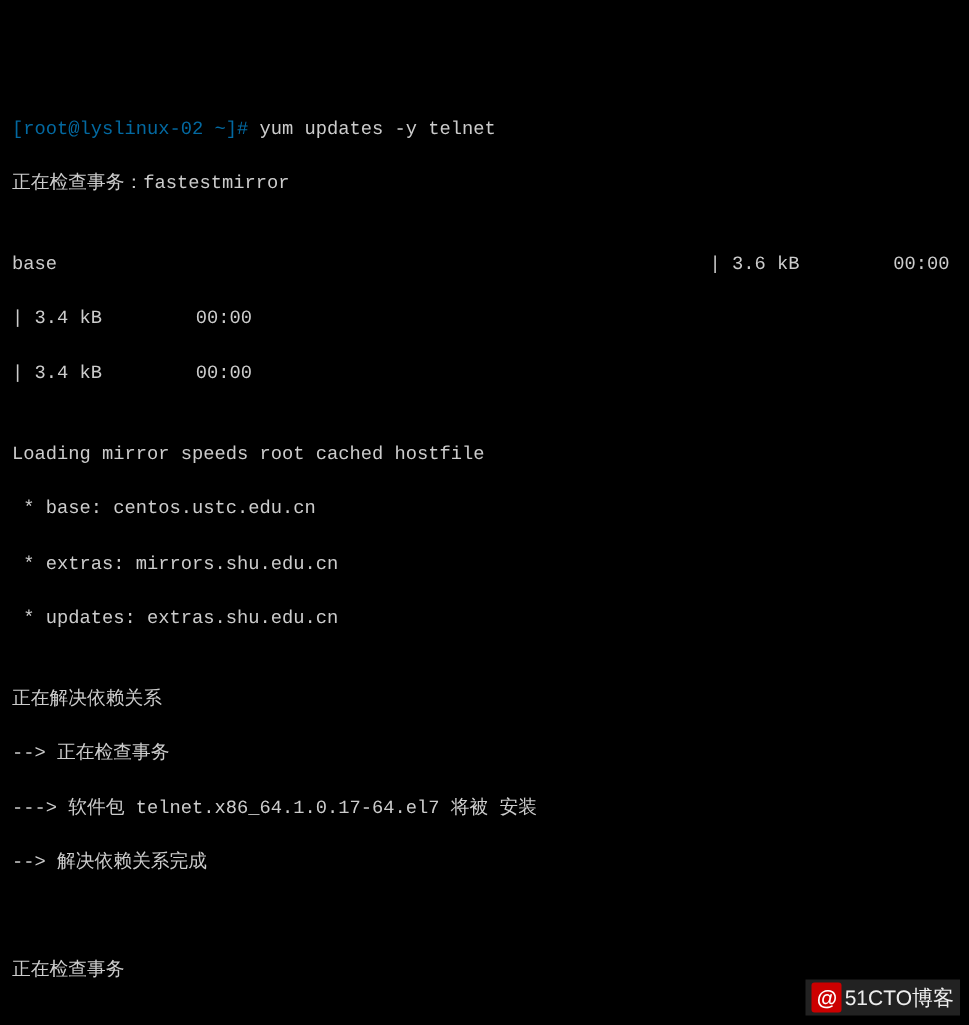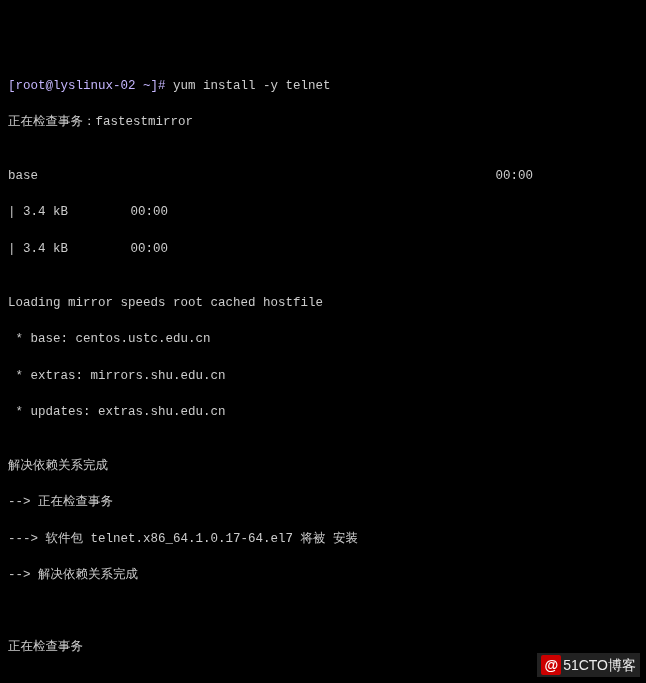--- a/index.html
+++ b/index.html
@@ -14,21 +14,21 @@
     padding: 4px 8px;
     white-space: pre;
     position: relative;
     overflow: hidden;
   }
   .line { white-space: pre; }
   .rcol { display: flex; }
   .repo-name { flex: 0 0 465px; }
   .repo-size { flex: 0 0 100px; }
   .repo-time { flex: 1; }
-  .prompt-user { color: #c4b5fd; }
+  .prompt-user { color: #0369a1; }
   .watermark {
     position: absolute;
     right: 6px;
     bottom: 6px;
     background: rgba(40,40,40,0.85);
     color: #eee;
     font-family: "Microsoft YaHei", sans-serif;
     font-size: 14px;
     padding: 2px 4px;
     display: flex;
@@ -41,33 +41,33 @@
     border-radius: 2px;
     padding: 0 3px;
     font-weight: bold;
   }
 </style>
 </head>
 <body>
 
 
 
-<div class="line"><span class="prompt-user">[root@lyslinux-02 ~]# </span><span>yum install -y telnet</span></div>
+<div class="line"><span class="prompt-user">[root@lyslinux-02 ~]# </span><span>yum updates -y telnet</span></div>
 <div class="line">正在检查事务：fastestmirror</div>
 
-<div class="rcol"><span class="repo-name">base</span><span class="repo-time">   00:00</span></div>
+<div class="rcol"><span class="repo-name">base</span><span class="repo-size">| 3.6 kB</span><span class="repo-time">   00:00</span></div>
 <div class="rcol"><span class="repo-size">| 3.4 kB</span><span class="repo-time">   00:00</span></div>
 <div class="rcol"><span class="repo-size">| 3.4 kB</span><span class="repo-time">   00:00</span></div>
 
 <div class="line">Loading mirror speeds root cached hostfile</div>
 <div class="line"> * base: centos.ustc.edu.cn</div>
 <div class="line"> * extras: mirrors.shu.edu.cn</div>
 <div class="line"> * updates: extras.shu.edu.cn</div>
 
-<div class="line">解决依赖关系完成</div>
+<div class="line">正在解决依赖关系</div>
 <div class="line">--&gt; 正在检查事务</div>
 <div class="line">---&gt; 软件包 telnet.x86_64.1.0.17-64.el7 将被 安装</div>
 <div class="line">--&gt; 解决依赖关系完成</div>
 <div class="line"> </div>
 <div class="line">正在检查事务</div>
 <div class="line"> </div>
 
 
 
 

